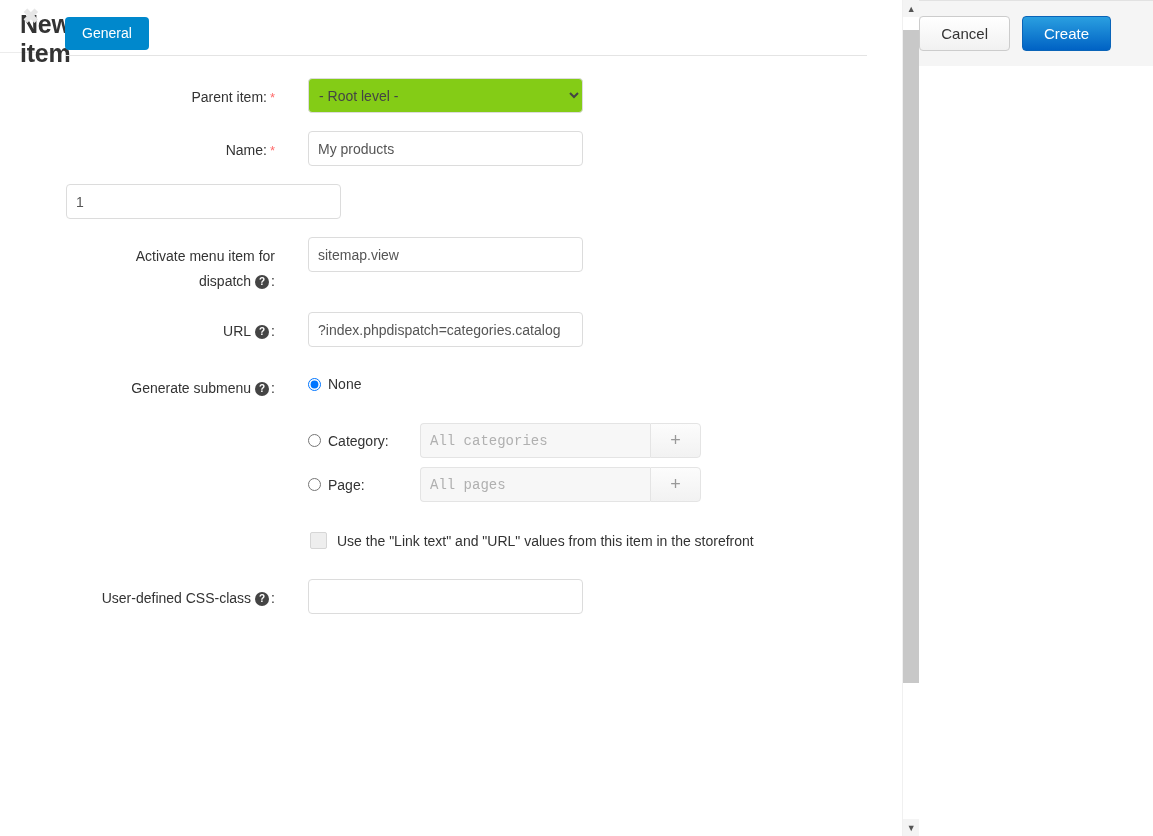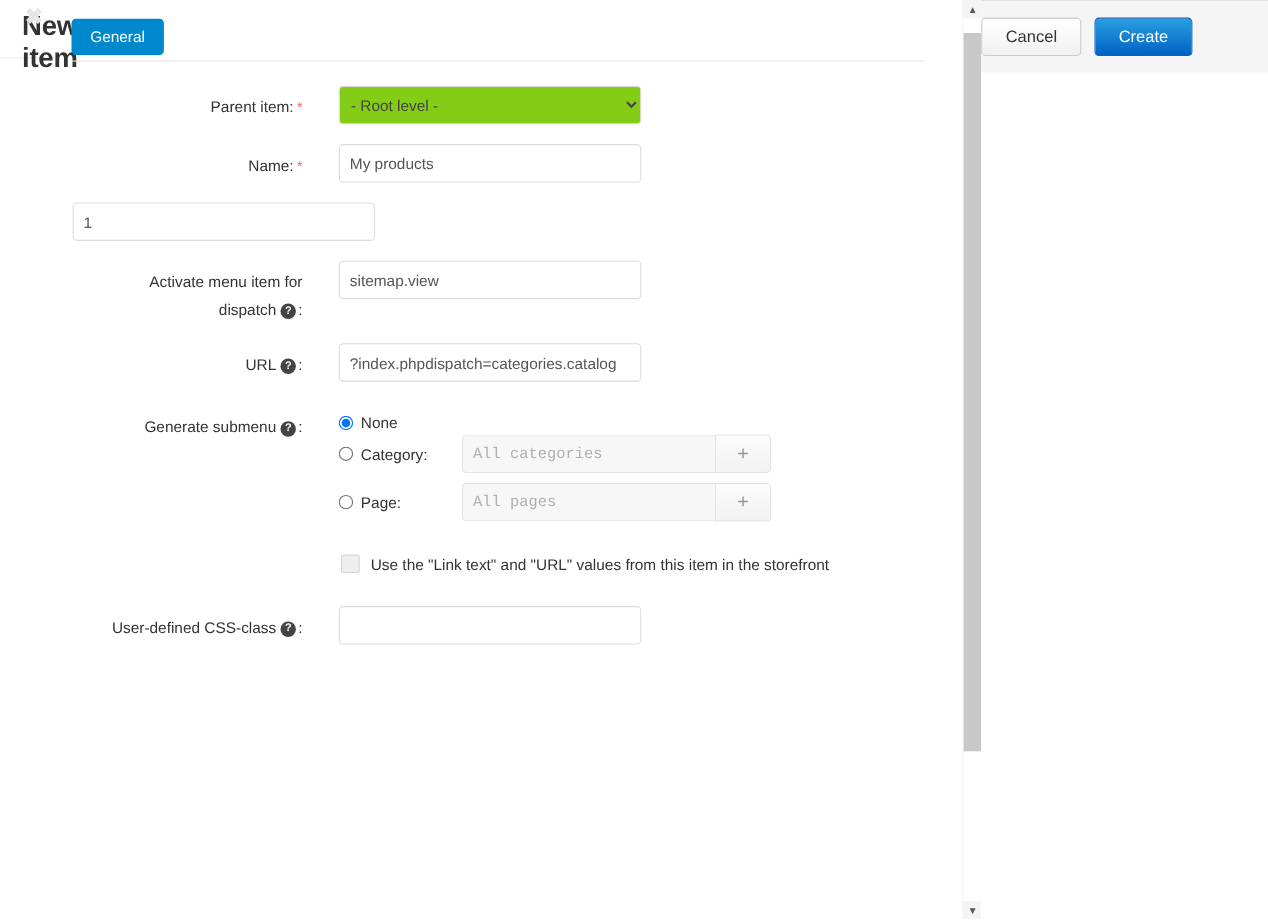--- a/index.html
+++ b/index.html
@@ -173,21 +173,21 @@
   }
 
   
   .radio-group { padding-top: 4px; }
   .radio-row {
     display: flex;
     align-items: center;
     margin-bottom: 9px;
     height: 35px;
   }
-  .radio-row.first { height: 22px; margin-bottom: 0; }
+  .radio-row.first { height: 22px; margin-bottom: 28px; }
   .radio {
     width: 13px;
     height: 13px;
     margin: 0 7px 0 0;
     flex: 0 0 13px;
     cursor: pointer;
   }
   .radio-label {
     font-size: 14px;
     color: #333333;
@@ -257,21 +257,21 @@
   
   .dialog-footer {
     flex: 0 0 66px;
     height: 66px;
     background: #f5f5f5;
     border-top: 1px solid #e2e2e2;
     box-sizing: border-box;
     display: flex;
     align-items: center;
     justify-content: flex-end;
-    padding-right: 69px;
+    padding-right: 42px;
   }
   .btn {
     font-family: "Liberation Sans", sans-serif;
     font-size: 15px;
     border-radius: 4px;
     cursor: pointer;
     user-select: none;
     height: 35px;
     line-height: 33px;
     padding: 0 21px;

